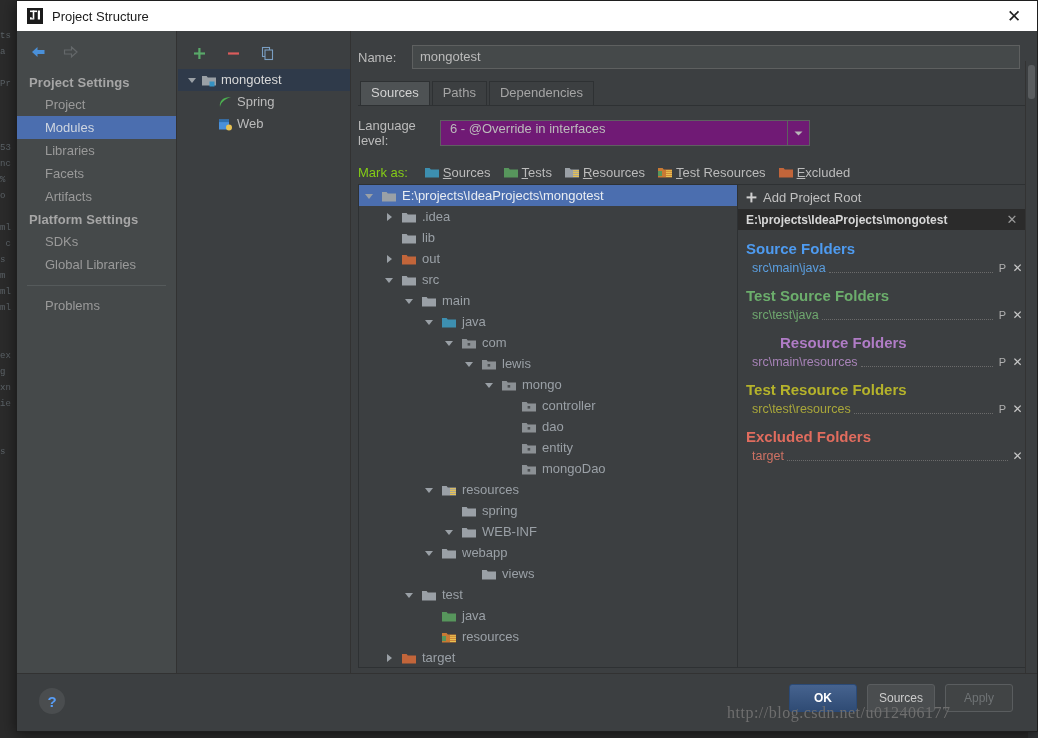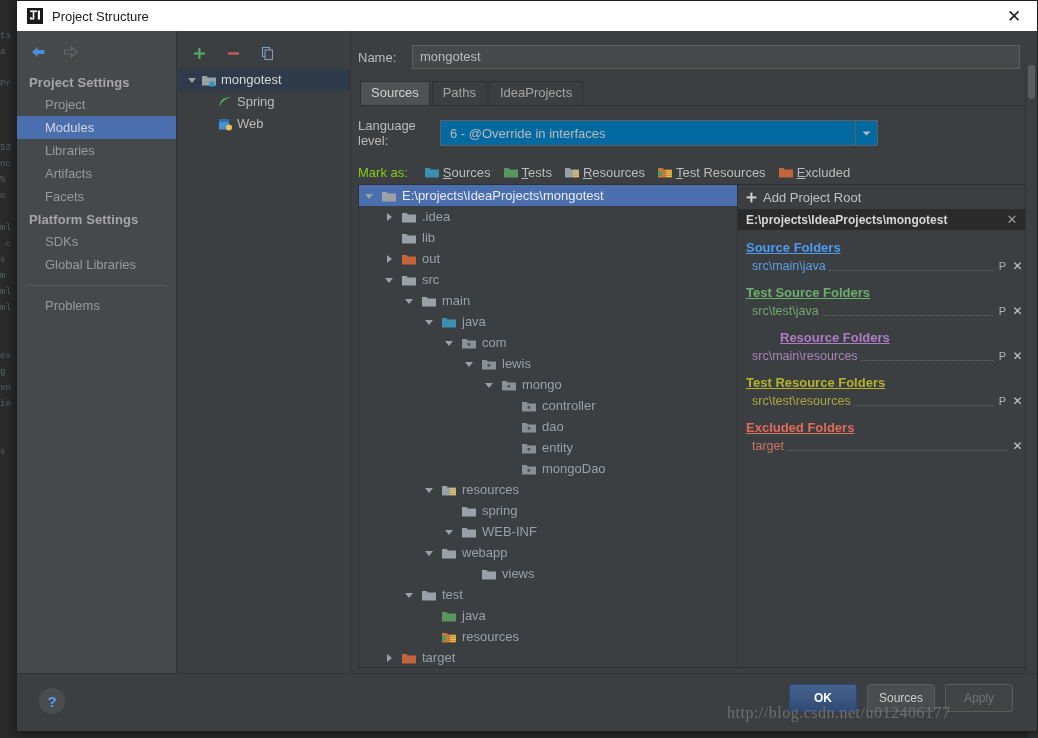--- a/index.html
+++ b/index.html
@@ -56,22 +56,22 @@
     color:#bbbbbb;font-size:13px;padding:0 7px;line-height:22px;cursor:text;}
 
   .tabsbar{display:flex;align-items:flex-end;height:24px;margin:12px 0 0 6px;
     border-bottom:1px solid #2e3133;padding-left:2px;}
   .tab{height:23px;line-height:22px;padding:0 10px;font-size:13px;color:#a5a5a5;cursor:pointer;
     border:1px solid #2e3133;border-bottom:none;background:#3c3f41;margin-right:2px;}
   .tab.active{background:#4e5254;color:#d2d2d2;}
 
   .llrow{display:flex;align-items:center;height:26px;margin:14px 6px 0 6px;}
   .llrow .lbl{width:82px;color:#bbb;font-size:13px;}
-  .combo{width:438px;height:26px;background:#0369a1;border:1px solid #5e6060;box-sizing:border-box;
-    display:flex;align-items:center;cursor:pointer;}
+  .combo{width:370px;height:26px;background:#701a75;border:1px solid #5e6060;box-sizing:border-box;
+    display:flex;cursor:pointer;}
   .combo .val{flex:1;padding-left:9px;color:#bbbbbb;font-size:13px;}
   .combo .arrowbox{width:21px;height:24px;border-left:1px solid #5e6060;display:flex;align-items:center;justify-content:center;}
 
   .markrow{display:flex;align-items:center;gap:0;height:20px;margin:16px 0 9px 6px;font-size:13px;}
   .markrow .lbl{color:#84cc16;margin-right:16px;}
   .markbtn{display:flex;align-items:center;gap:3px;margin-right:12px;cursor:pointer;color:#bbbbbb;}
   .markbtn u{text-decoration:underline;}
 
   
   #treewrap{position:absolute;left:6px;right:0;top:153px;bottom:6px;display:flex;
@@ -80,21 +80,21 @@
   .trow{height:21px;line-height:21px;display:flex;align-items:center;font-size:13px;color:#9aa0a6;cursor:pointer;white-space:nowrap;}
   .trow.sel{background:#4b6eaf;color:#e8ecf2;}
   .trow .tw{width:20px;display:flex;align-items:center;justify-content:center;flex:0 0 auto;}
   .trow .ti{width:20px;display:flex;align-items:center;justify-content:center;flex:0 0 auto;margin-right:3px;}
 
   #rightpane{width:288px;background:#3c3f41;border-left:1px solid #2e3133;box-sizing:border-box;position:relative;}
   .addroot{height:24px;display:flex;align-items:center;gap:6px;padding-left:8px;color:#c0c0c0;font-size:13px;cursor:pointer;}
   .rootbar{height:21px;background:#2b2b2b;display:flex;align-items:center;padding:0 4px 0 8px;}
   .rootbar .rp{flex:1;font-weight:bold;font-size:12px;color:#d7d7d7;}
   .rootbar .xx{width:18px;text-align:center;color:#9a9a9a;font-size:13px;cursor:pointer;}
-  .grpttl{font-weight:bold;font-size:13px;margin:10px 0 1px 8px;text-decoration:underline;}
+  .grpttl{font-weight:bold;font-size:15px;margin:10px 0 1px 8px;}
   .pathrow{display:flex;align-items:center;height:19px;padding-left:14px;font-size:12.5px;}
   .pathrow .pv{white-space:nowrap;}
   .pathrow .dots{flex:1;border-bottom:1px dotted #6b6b6b;margin:0 2px 3px 3px;height:12px;}
   .pathrow .act{width:15px;text-align:center;color:#b0b0b0;font-size:11px;cursor:pointer;}
   .pathrow .actx{width:15px;text-align:center;color:#c9c9c9;font-size:12px;cursor:pointer;}
 
   
   #footer{position:absolute;left:0;right:0;bottom:0;height:57px;background:#3c3f41;border-top:1px solid #323232;}
   .help{position:absolute;left:22px;top:14px;width:26px;height:26px;border-radius:50%;background:#4a4d4f;
     display:flex;align-items:center;justify-content:center;color:#589df6;font-size:15px;font-weight:bold;cursor:pointer;}
@@ -178,22 +178,22 @@
             <svg width="17" height="14" viewBox="0 0 17 14">
               <path d="M9.5 2 L15 7 L9.5 12 L9.5 9 L2.5 9 L2.5 5 L9.5 5 Z" fill="none" stroke="#64686a" stroke-width="1.2"></path>
             </svg>
           </span>
         </div>
         <div id="nav-groups">
             <div class="grp">Project Settings</div>
             <div class="navitem">Project</div>
             <div class="navitem sel">Modules</div>
             <div class="navitem">Libraries</div>
+            <div class="navitem">Facets</div>
             <div class="navitem">Artifacts</div>
-            <div class="navitem">Facets</div>
             <div class="grp">Platform Settings</div>
             <div class="navitem">SDKs</div>
             <div class="navitem">Global Libraries</div>
           </div>
         <div class="navsep"></div>
         <div class="navitem">Problems</div>
       </div>
     </div>
 
     <div id="modlist">
@@ -257,21 +257,21 @@
     <div id="content">
 
       <div class="namerow">
         <span class="lbl">Name:</span>
         <div class="txtfield">mongotest</div>
       </div>
 
       <div class="tabsbar">
         <div class="tab active">Sources</div>
         <div class="tab">Paths</div>
-        <div class="tab">IdeaProjects</div>
+        <div class="tab">Dependencies</div>
       </div>
 
       <div class="llrow">
         <span class="lbl">Language level:</span>
         <div class="combo">
           <span class="val">6 - @Override in interfaces</span>
           <span class="arrowbox">
             <svg width="9" height="7" viewBox="0 0 9 7">
                 <path d="M0.5 1.5 L4.5 5.5 L8.5 1.5 Z" fill="#b8b8b8"></path>
               </svg>

